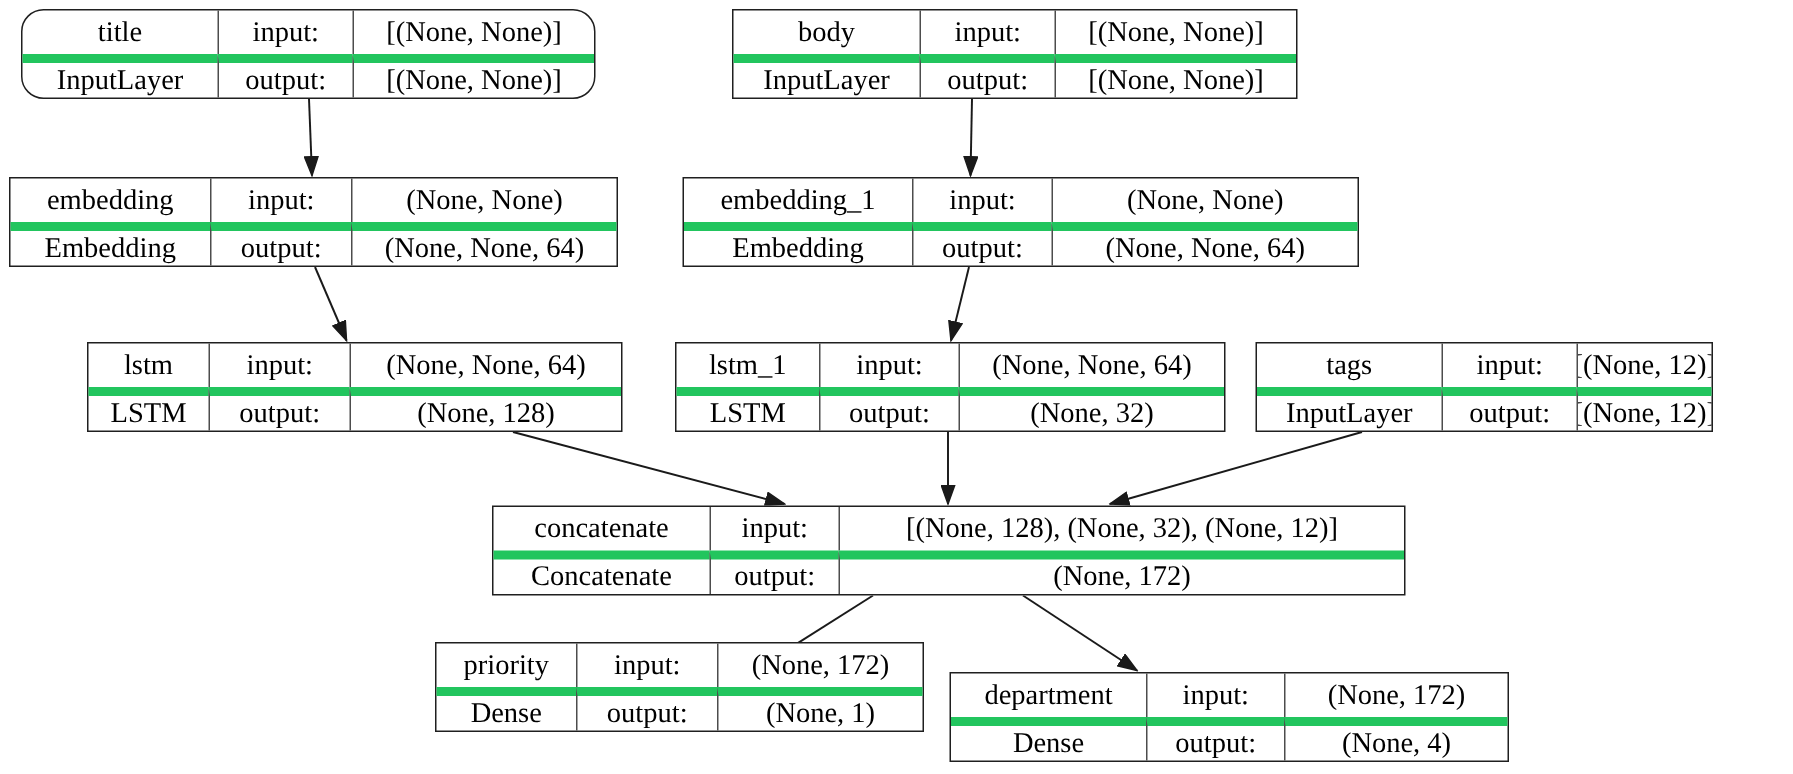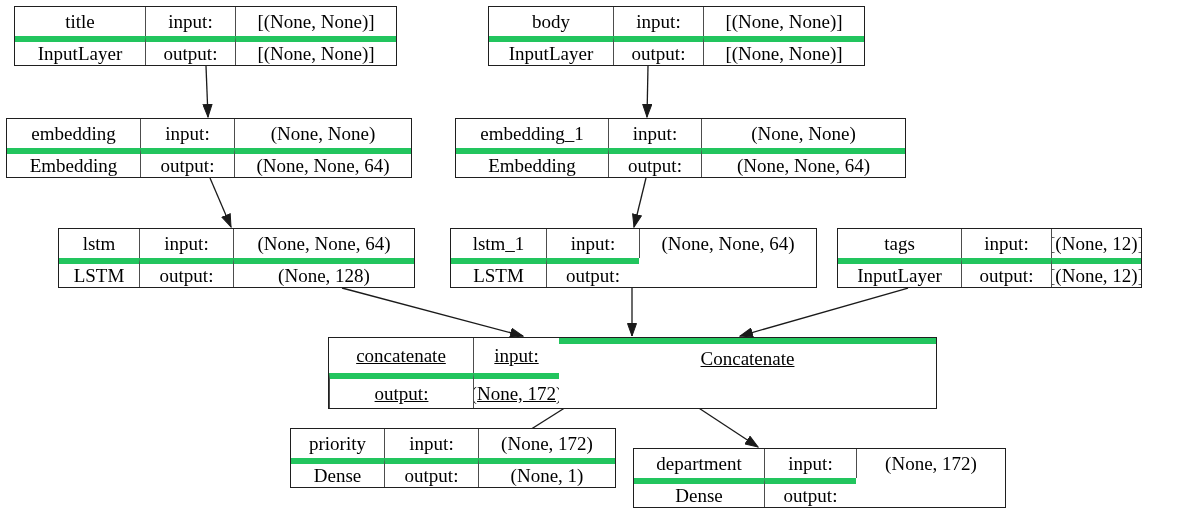--- a/index.html
+++ b/index.html
@@ -34,28 +34,28 @@
     justify-content: center;
     border-left: 1px solid #4d4d4d;
     border-top: 6px solid #22c55e;
     white-space: nowrap;
     overflow: hidden;
   }
   .cell.c1 { border-left: none; }
   .cell.r1 { border-top: none; }
 
   
-  .n-title       { left: 14px;  top: 6px;   width: 383px; height: 60px; grid-template-columns: 130px 90px 1fr; }
+  .n-title       { left: 14px;  top: 6px;   width: 383px; height: 60px; grid-template-columns: 130px 90px 1fr; border-radius: 15px; }
   .n-body        { left: 460px; top: 6px;   width: 377px; height: 60px; grid-template-columns: 124px 90px 1fr; margin-left: 28px; }
   .n-embedding   { left: 6px;   top: 118px; width: 406px; height: 60px; grid-template-columns: 133px 94px 1fr; }
   .n-embedding_1 { left: 455px; top: 118px; width: 451px; height: 60px; grid-template-columns: 152px 93px 1fr; }
   .n-lstm        { left: 58px;  top: 228px; width: 357px; height: 60px; grid-template-columns: 80px 94px 1fr; }
   .n-lstm_1      { left: 450px; top: 228px; width: 367px; height: 60px; grid-template-columns: 95px 93px 1fr; }
   .n-tags        { left: 837px; top: 228px; width: 305px; height: 60px; grid-template-columns: 123px 90px 1fr; }
-  .n-concatenate { left: 328px; top: 337px; width: 609px; height: 72px; grid-template-columns: 144px 86px 1fr; text-decoration: underline; }
+  .n-concatenate { left: 328px; top: 337px; width: 609px; height: 60px; grid-template-columns: 144px 86px 1fr; }
   .n-priority    { left: 290px; top: 428px; width: 326px; height: 60px; grid-template-columns: 93px 94px 1fr; }
   .n-department  { left: 633px; top: 448px; width: 373px; height: 60px; grid-template-columns: 130px 92px 1fr; }
 </style>
 </head>
 <body>
 
 <div id="canvas">
 
   <svg id="edges" width="1195" height="516" viewBox="0 0 1195 516" xmlns="http://www.w3.org/2000/svg">
     <defs>
@@ -118,49 +118,52 @@
     <div class="cell c2 r2">output:</div>
     <div class="cell c3 r2">(None, 128)</div>
   </div>
 
   <div class="node n-lstm_1">
     <div class="cell c1 r1">lstm_1</div>
     <div class="cell c2 r1">input:</div>
     <div class="cell c3 r1">(None, None, 64)</div>
     <div class="cell c1 r2">LSTM</div>
     <div class="cell c2 r2">output:</div>
+    <div class="cell c3 r2">(None, 32)</div>
   </div>
 
   <div class="node n-tags">
     <div class="cell c1 r1">tags</div>
     <div class="cell c2 r1">input:</div>
     <div class="cell c3 r1">[(None, 12)]</div>
     <div class="cell c1 r2">InputLayer</div>
     <div class="cell c2 r2">output:</div>
     <div class="cell c3 r2">[(None, 12)]</div>
   </div>
 
   <div class="node n-concatenate">
     <div class="cell c1 r1">concatenate</div>
     <div class="cell c2 r1">input:</div>
+    <div class="cell c3 r1">[(None, 128), (None, 32), (None, 12)]</div>
     <div class="cell c1 r2">Concatenate</div>
     <div class="cell c2 r2">output:</div>
     <div class="cell c3 r2">(None, 172)</div>
   </div>
 
   <div class="node n-priority">
     <div class="cell c1 r1">priority</div>
     <div class="cell c2 r1">input:</div>
     <div class="cell c3 r1">(None, 172)</div>
     <div class="cell c1 r2">Dense</div>
     <div class="cell c2 r2">output:</div>
     <div class="cell c3 r2">(None, 1)</div>
   </div>
 
   <div class="node n-department">
     <div class="cell c1 r1">department</div>
     <div class="cell c2 r1">input:</div>
     <div class="cell c3 r1">(None, 172)</div>
     <div class="cell c1 r2">Dense</div>
     <div class="cell c2 r2">output:</div>
+    <div class="cell c3 r2">(None, 4)</div>
   </div>
 
 </div>
 
 </body></html>

